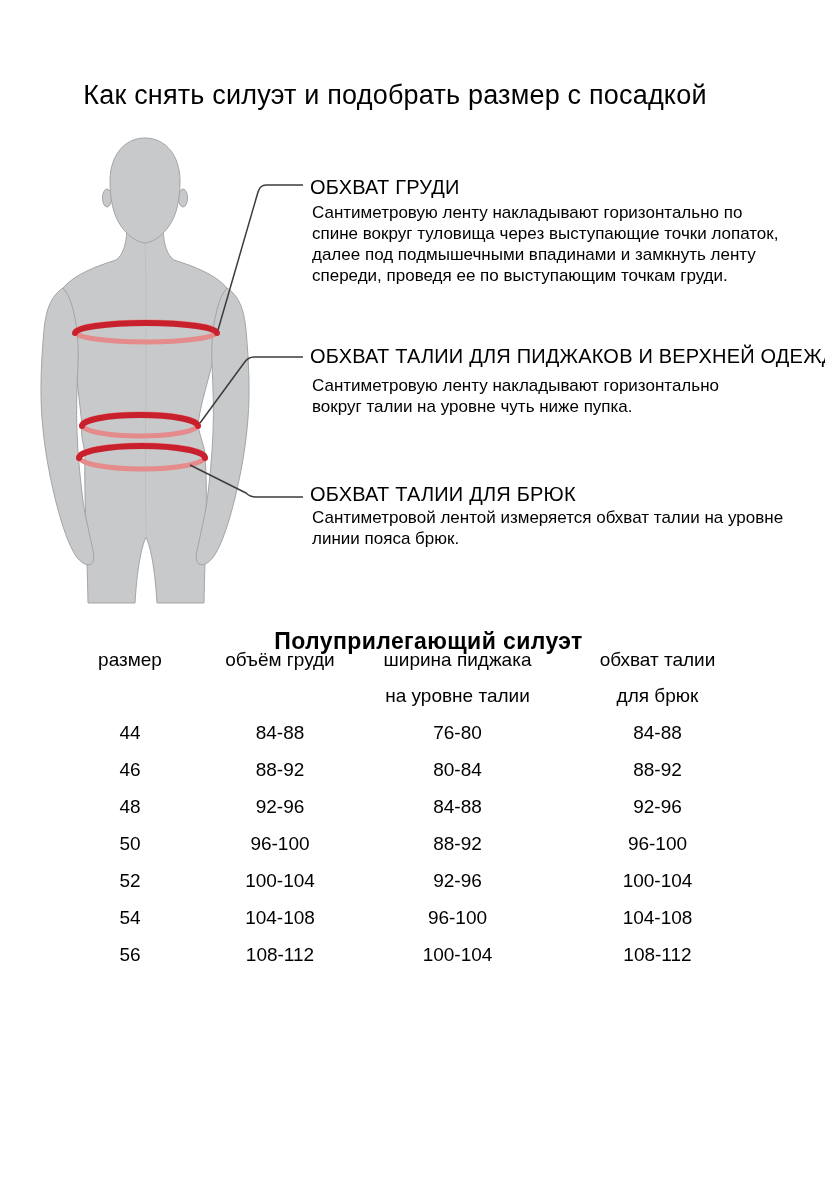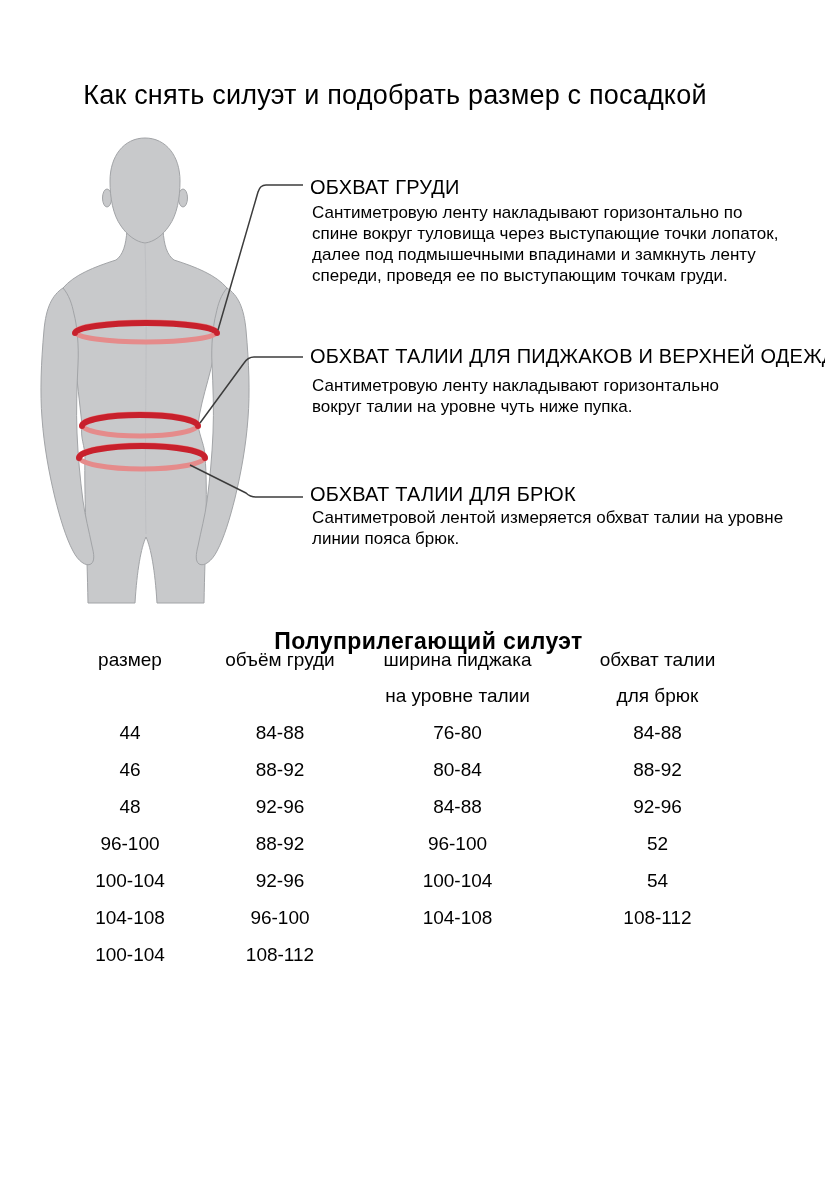--- a/index.html
+++ b/index.html
@@ -153,27 +153,29 @@
     <div class="td">76-80</div>
     <div class="td">84-88</div>
     <div class="td">46</div>
     <div class="td">88-92</div>
     <div class="td">80-84</div>
     <div class="td">88-92</div>
     <div class="td">48</div>
     <div class="td">92-96</div>
     <div class="td">84-88</div>
     <div class="td">92-96</div>
+    <div class="td">50</div>
     <div class="td">96-100</div>
     <div class="td">88-92</div>
     <div class="td">96-100</div>
     <div class="td">52</div>
     <div class="td">100-104</div>
     <div class="td">92-96</div>
     <div class="td">100-104</div>
     <div class="td">54</div>
     <div class="td">104-108</div>
     <div class="td">96-100</div>
     <div class="td">104-108</div>
+    <div class="td">56</div>
     <div class="td">108-112</div>
     <div class="td">100-104</div>
     <div class="td">108-112</div>
   </div>
 
 </body></html>

